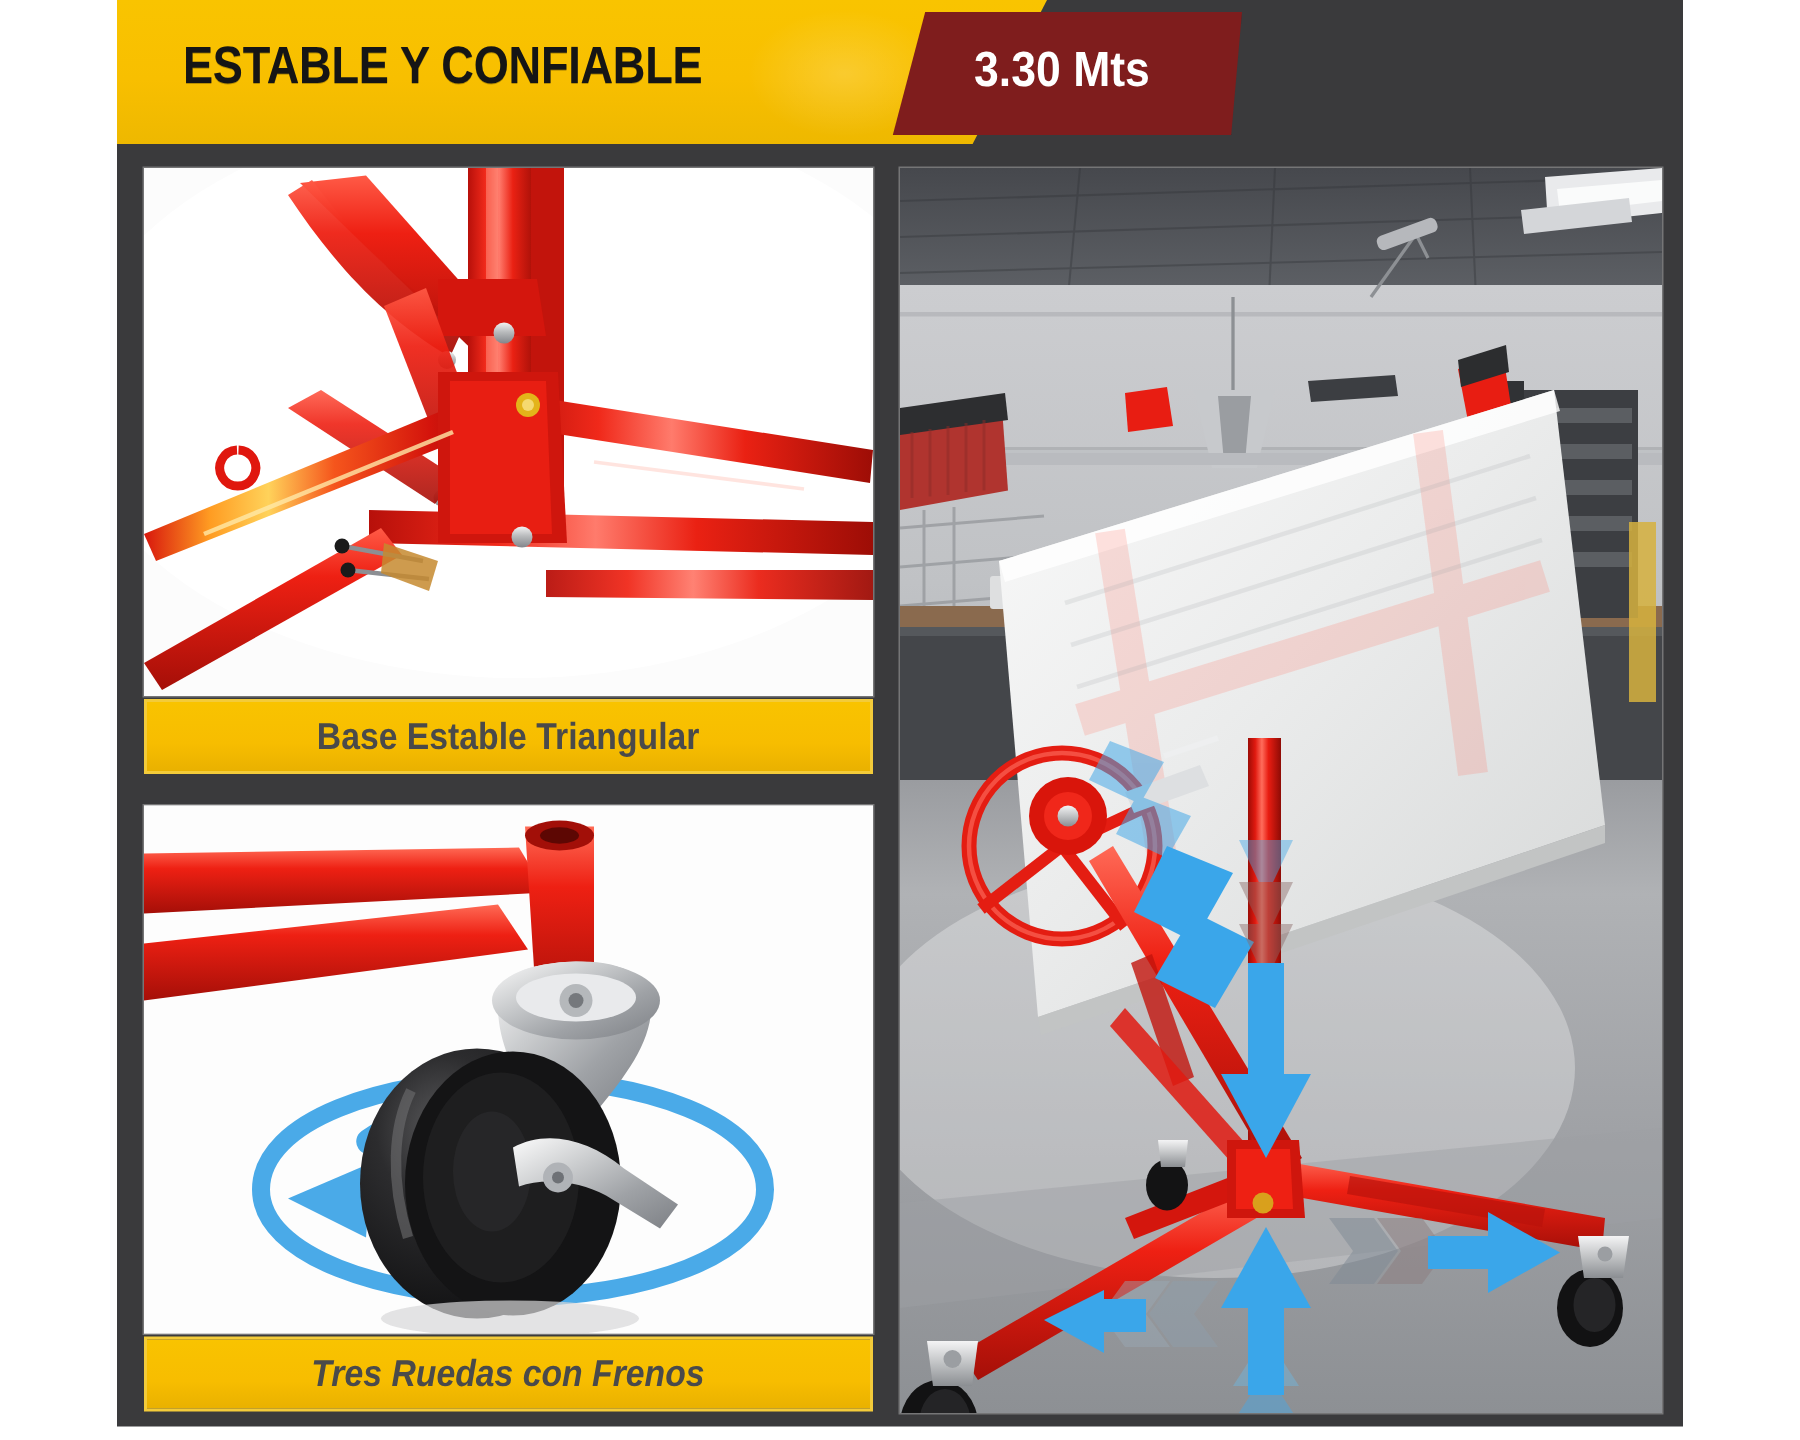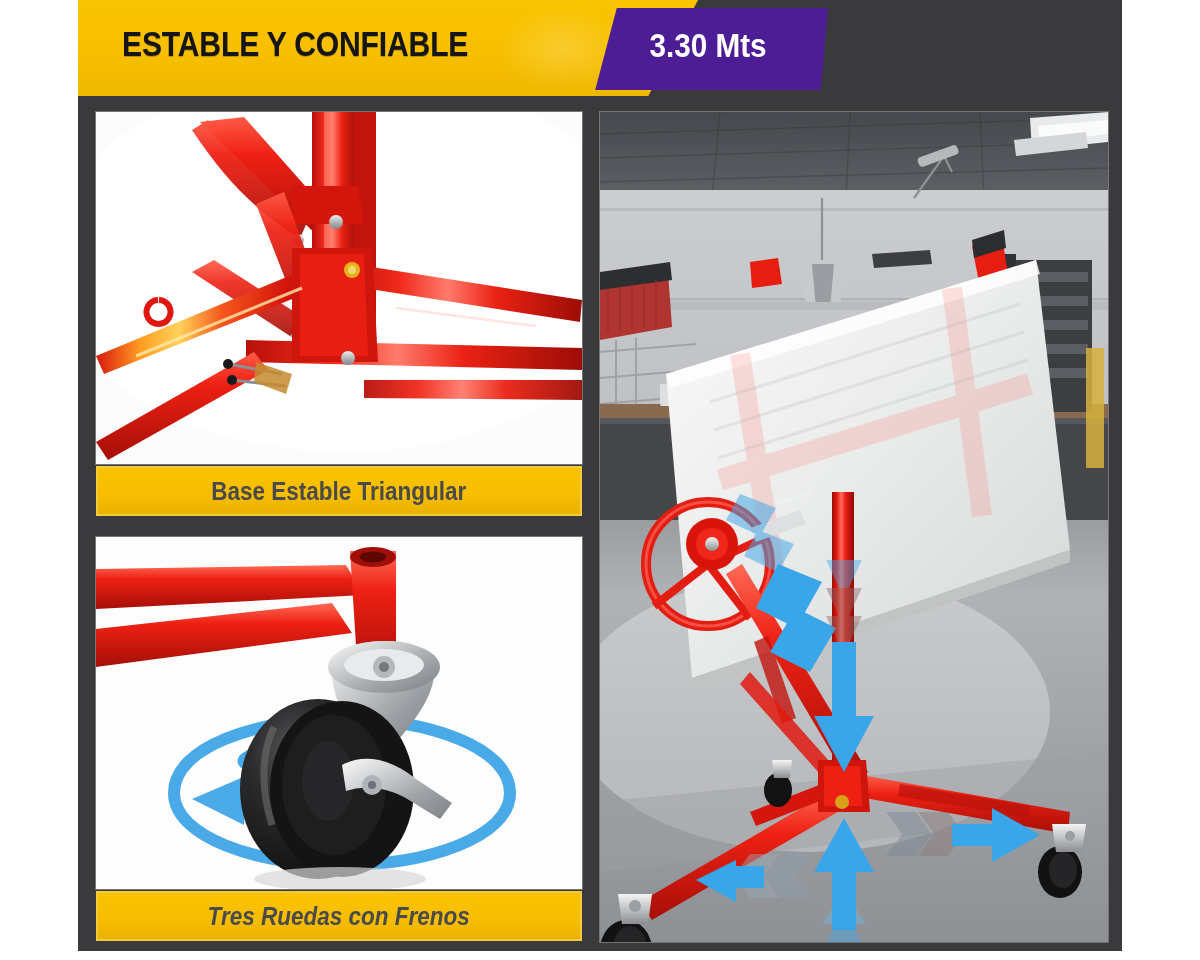--- a/index.html
+++ b/index.html
@@ -54,21 +54,21 @@
     font-family: "Liberation Sans Narrow", "Liberation Sans", sans-serif;
     transform: scaleX(0.86);
     transform-origin: left center;
     white-space: nowrap;
     text-shadow: 0 1px 0 rgba(0,0,0,.25);
   }
   .badge {
     position: absolute;
     left: 510px; top: 8px;
     width: 240px; height: 82px;
-    background: #4c1d95;
+    background: #7f1d1d;
     clip-path: polygon(12% 0, 100% 0, 97% 100%, 3% 100%);
     box-shadow: 0 2px 3px rgba(0,0,0,.45);
   }
   .badge-label {
     position: absolute;
     left: 0; right: 0; top: 19px;
     text-align: center;
     font-size: 33px;
     font-weight: 700;
     color: #ffffff;

